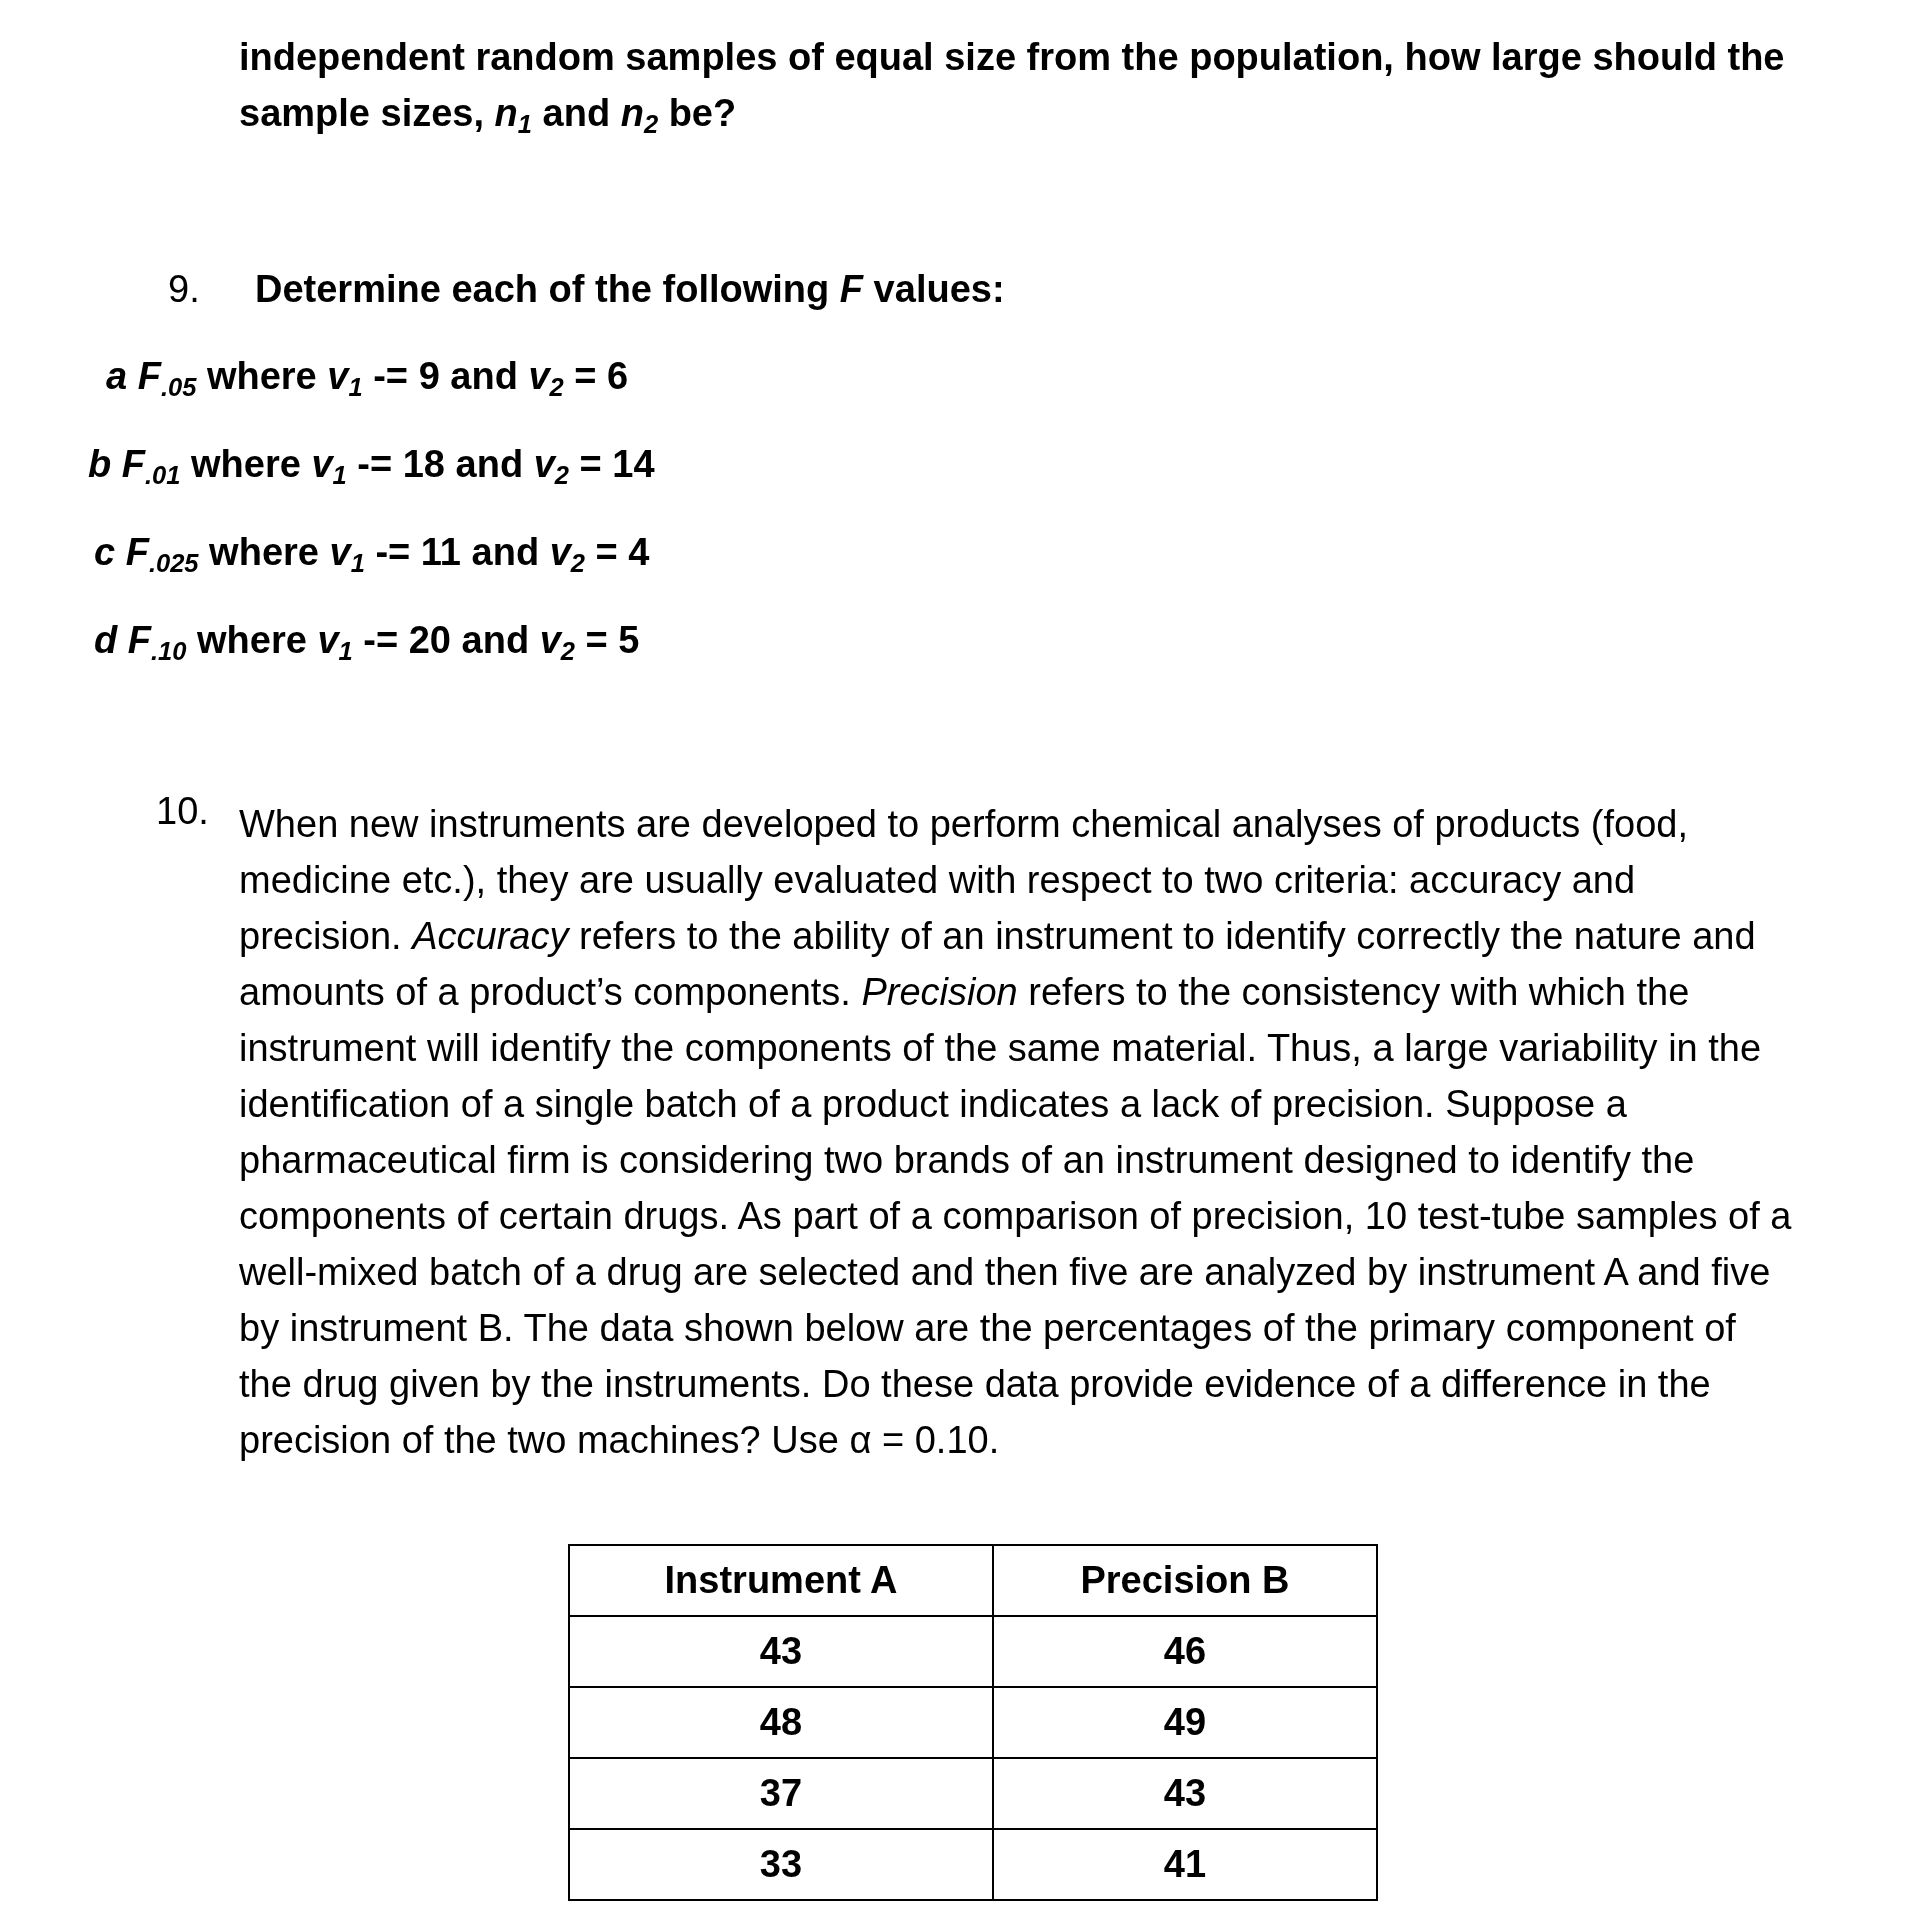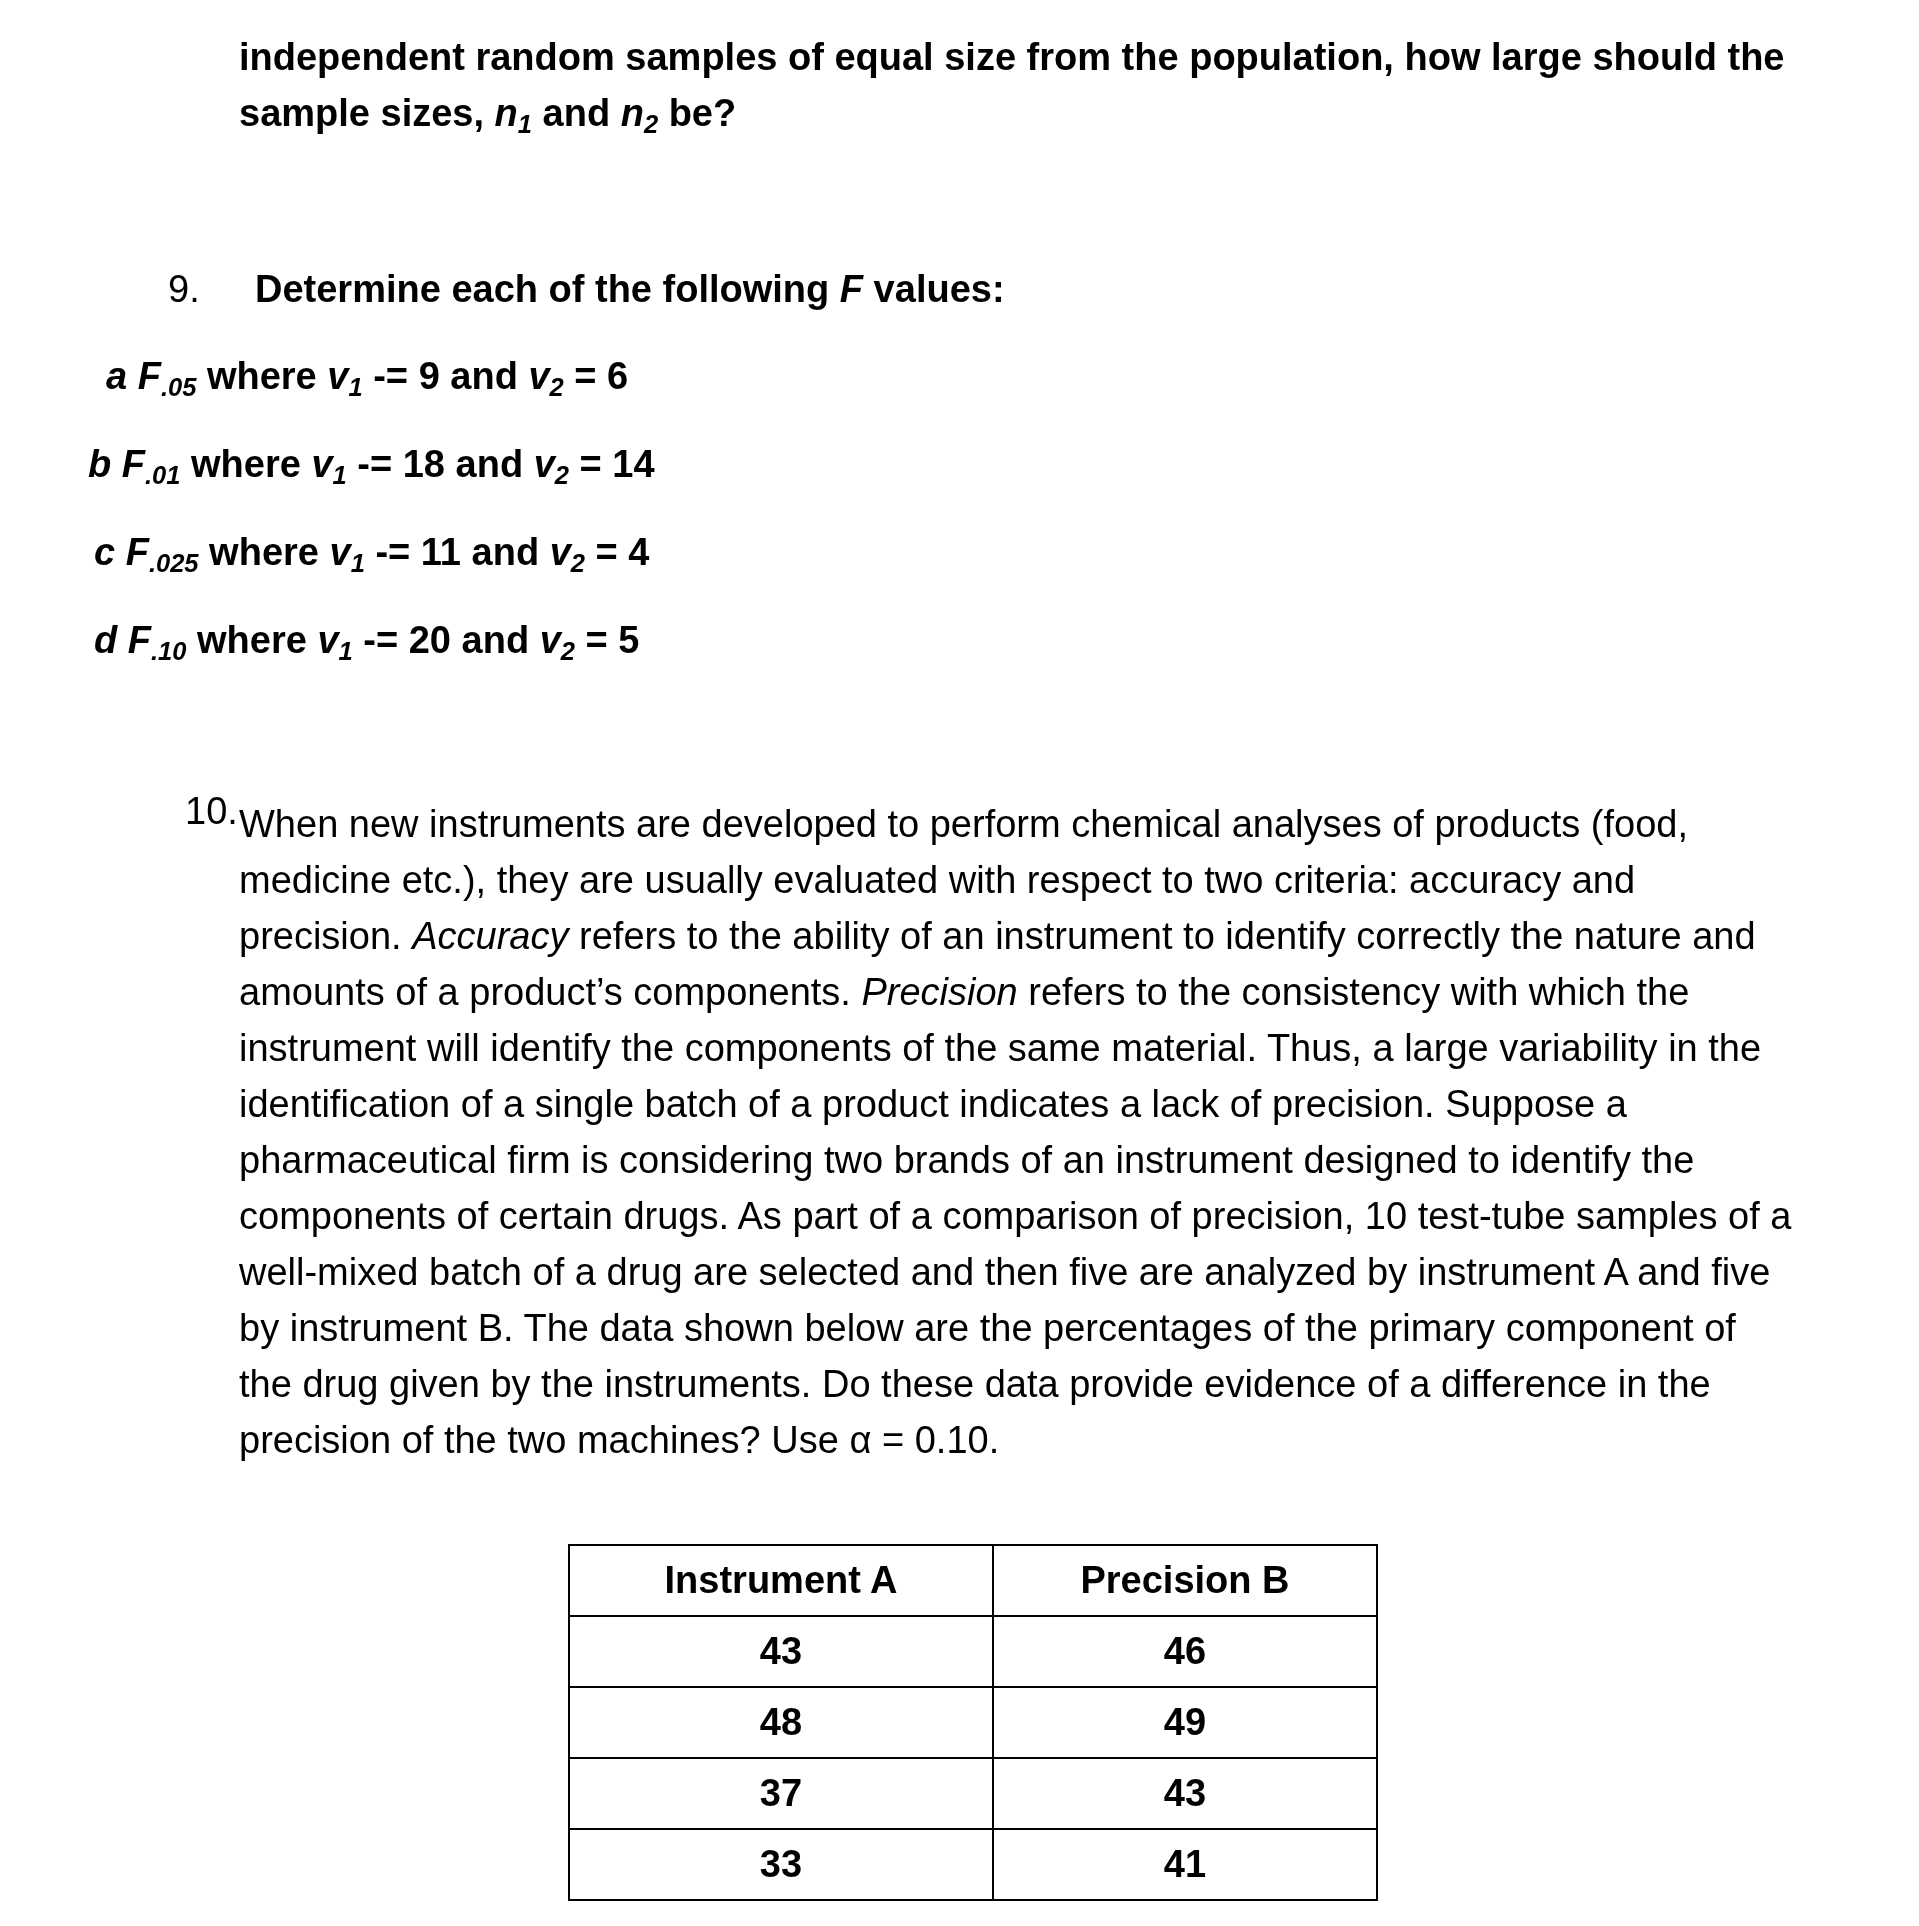--- a/index.html
+++ b/index.html
@@ -39,21 +39,21 @@
 <div class="line" style="left:255px; top:261px;"><span>Determine each of the following </span><span class="it">F</span><span> values:</span></div>
 
 <div class="line" style="left:106px; top:348px;"><span class="it">a</span> <span class="it">F</span><span class="sub-it">.05</span><span> where </span><span class="it">v</span><span class="sub-it">1</span><span> -= </span><span>9</span><span> and </span><span class="it">v</span><span class="sub-it">2</span><span> = </span><span>6</span></div>
 
 <div class="line" style="left:88px; top:436px;"><span class="it">b</span> <span class="it">F</span><span class="sub-it">.01</span><span> where </span><span class="it">v</span><span class="sub-it">1</span><span> -= </span><span>18</span><span> and </span><span class="it">v</span><span class="sub-it">2</span><span> = </span><span>14</span></div>
 
 <div class="line" style="left:94px; top:524px;"><span class="it">c</span> <span class="it">F</span><span class="sub-it">.025</span><span> where </span><span class="it">v</span><span class="sub-it">1</span><span> -= </span><span>11</span><span> and </span><span class="it">v</span><span class="sub-it">2</span><span> = </span><span>4</span></div>
 
 <div class="line" style="left:94px; top:612px;"><span class="it">d</span> <span class="it">F</span><span class="sub-it">.10</span><span> where </span><span class="it">v</span><span class="sub-it">1</span><span> -= </span><span>20</span><span> and </span><span class="it">v</span><span class="sub-it">2</span><span> = </span><span>5</span></div>
 
-<div class="qnum" style="left:185px; top:783px;">10.</div>
+<div class="qnum" style="left:156px; top:783px;">10.</div>
 <div class="para"><span>When new instruments are developed to perform chemical analyses of products (food, medicine etc.), they are usually evaluated with respect to two criteria: accuracy and precision.  </span><span class="it">Accuracy</span><span> refers to the ability of an instrument to identify correctly the nature and amounts of a product’s components.  </span><span class="it">Precision</span><span> refers to the consistency with which the instrument will identify the components of the same material.  Thus, a large variability in the identification of a single batch of a product indicates a lack of precision.  Suppose a pharmaceutical firm is considering two brands of an instrument designed to identify the components of certain drugs.  As part of a comparison of precision, 10 test-tube samples of a well-mixed batch of a drug are selected and then five are analyzed by instrument A and five by instrument B.  The data shown below are the percentages of the primary component of the drug given by the instruments.  Do these data provide evidence of a difference in the precision of the two machines? Use α = 0.10.</span></div>
 
 <table class="data">
   <thead>
     <tr>
       <th>Instrument A</th>
       <th>Precision B</th>
     </tr>
   </thead>
   <tbody>

